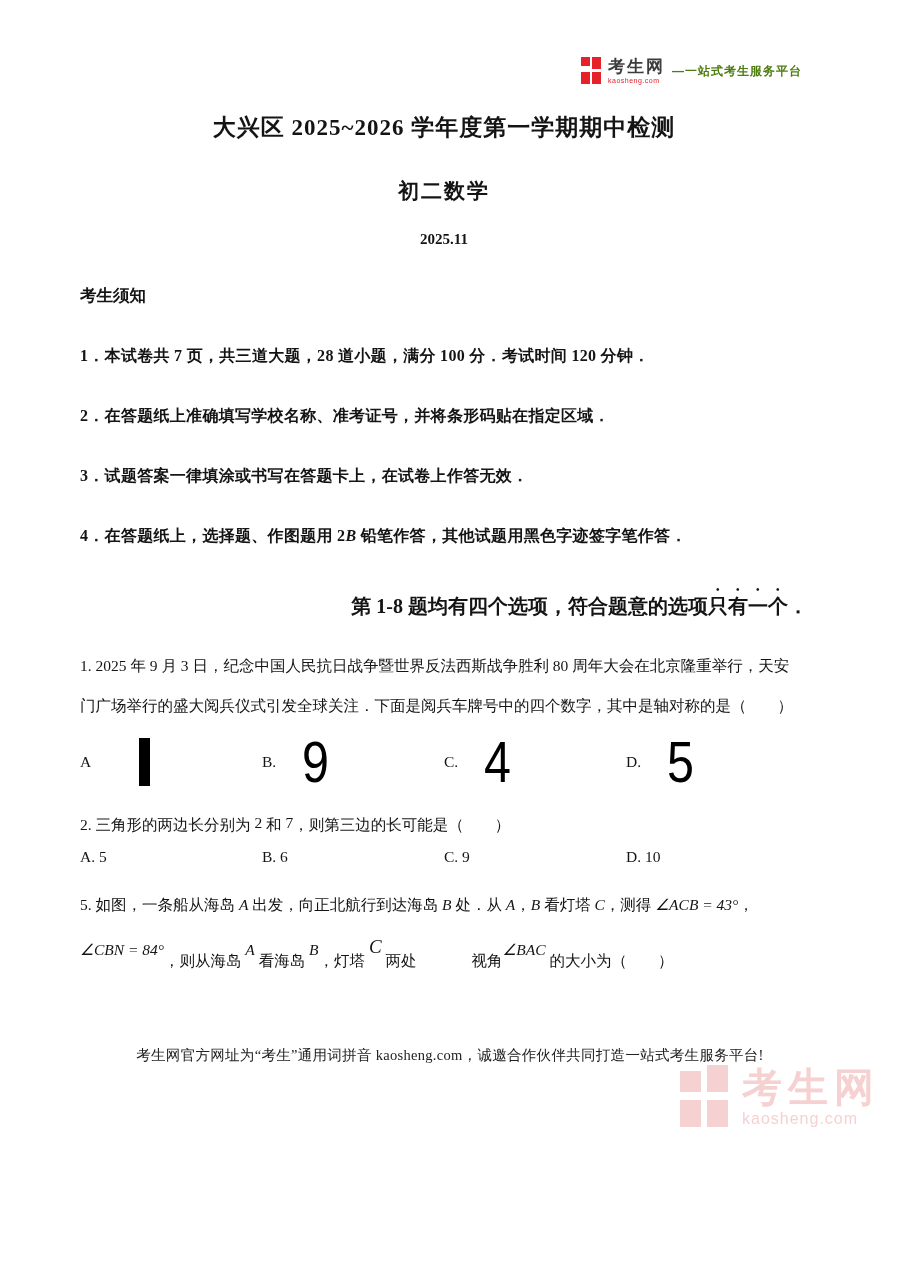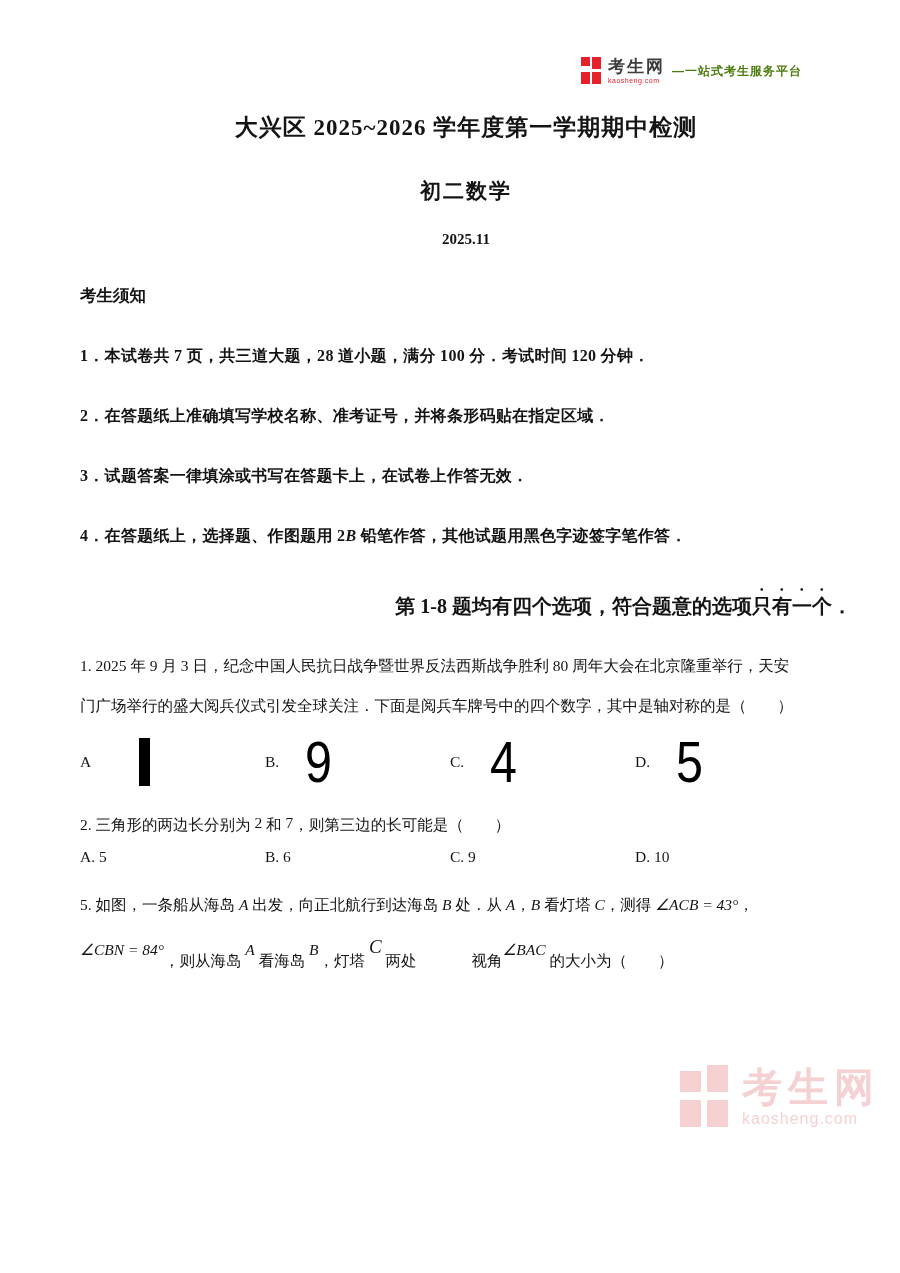--- a/index.html
+++ b/index.html
@@ -21,21 +21,21 @@
   .logo-icon .b1 { left:0;  top:3;  width:9px;  height:9px; }
   .logo-icon .b2 { left:0;  top:15px; width:9px;  height:12px; }
   .logo-icon .b3 { left:11px; top:0;  width:9px;  height:12px; }
   .logo-icon .b4 { left:11px; top:15px; width:9px;  height:12px; }
   .logo-texts { display:flex; flex-direction:column; line-height:1; margin-right:7px; }
   .logo-cn { font-family:"Liberation Sans", sans-serif; font-size:17px; font-weight:bold; color:#3c3c3c; letter-spacing:2px; }
   .logo-domain { font-family:"Liberation Sans", sans-serif; font-size:7px; color:#e62129; margin-top:2px; letter-spacing:0.5px; }
   .logo-tagline { font-family:"Liberation Sans", sans-serif; font-size:12px; font-weight:bold; color:#4d7c0f; letter-spacing:1px; white-space:nowrap; }
 
   
-  .doc { padding:112px 48px 0 80px; }
+  .doc { padding:112px 92px 0 80px; }
   .h-main  { text-align:center; font-size:23px; font-weight:bold; letter-spacing:1px; }
   .h-sub   { text-align:center; font-size:21px; font-weight:bold; margin-top:34px; letter-spacing:2px; }
   .h-date  { text-align:center; font-size:15px; font-weight:bold; margin-top:26px; font-family:"Liberation Serif", serif; }
 
   
   .notice-head { font-size:16.5px; font-weight:bold; margin-top:37px; }
   .notice-item { font-size:16px; font-weight:bold; margin-top:39px; letter-spacing:0.3px; }
   .notice-item .it { font-style:italic; }
 
   
@@ -159,20 +159,21 @@
 
     <div class="q q3l1">
       <span>5. 如图，一条船从海岛 </span><span class="math">A</span><span> 出发，向正北航行到达海岛 </span><span class="math">B</span><span> 处．从 </span><span class="math">A</span><span>，</span><span class="math">B</span><span> 看灯塔 </span><span class="math">C</span><span>，测得 </span><span class="math">∠ACB = 43°</span><span>，</span>
     </div>
     <div class="q q3l2">
       <span class="math-up">∠CBN = 84°</span><span>，则从海岛 </span><span class="math-up">A</span><span> 看海岛 </span><span class="math-up">B</span><span>，灯塔 </span><span class="math-up-lg">C</span><span> 两处</span><span class="gap55"></span><span>视角</span><span class="math-up">∠BAC</span><span> 的大小为（　　）</span>
     </div>
 
   </div>
 
+  <div class="footer">考生网官方网址为“考生”通用词拼音 kaosheng.com，诚邀合作伙伴共同打造一站式考生服务平台!</div>
 
   <div class="wm">
     <span class="wm-icon">
       <i class="b1"></i>
         <i class="b2"></i>
         <i class="b3"></i>
         <i class="b4"></i>
     </span>
     <span class="wm-texts">
       <span class="wm-cn">考生网</span>

